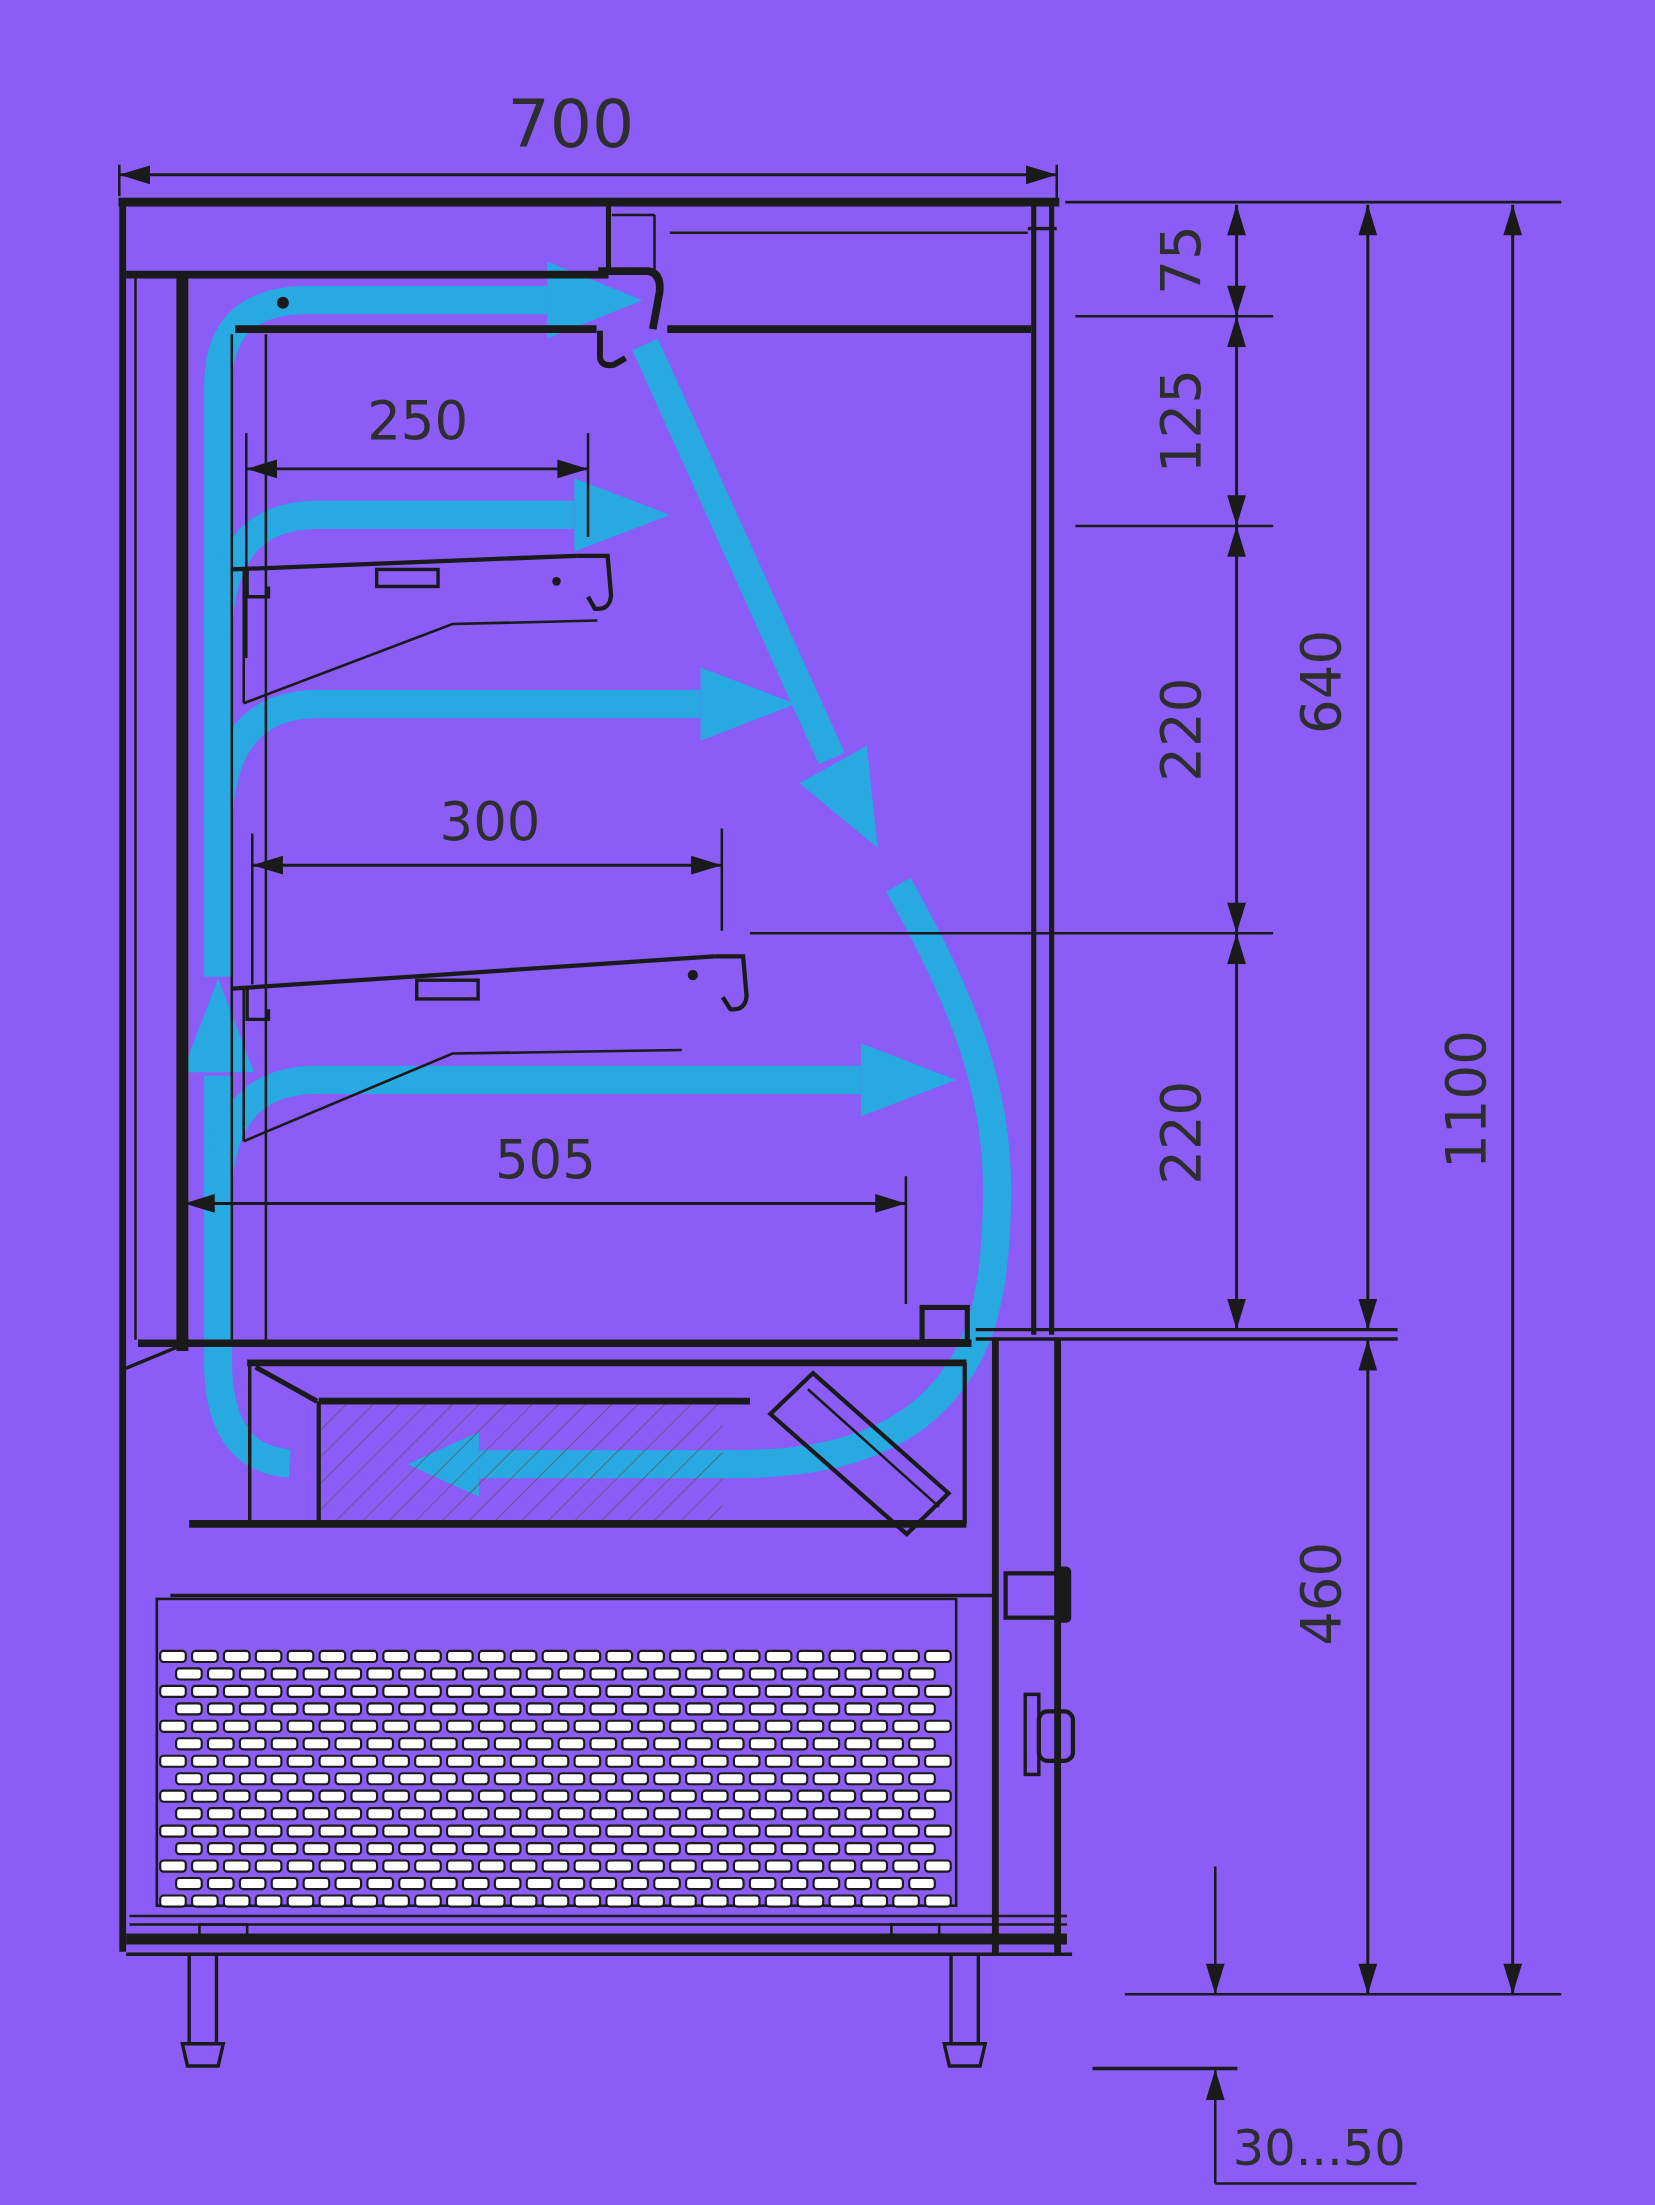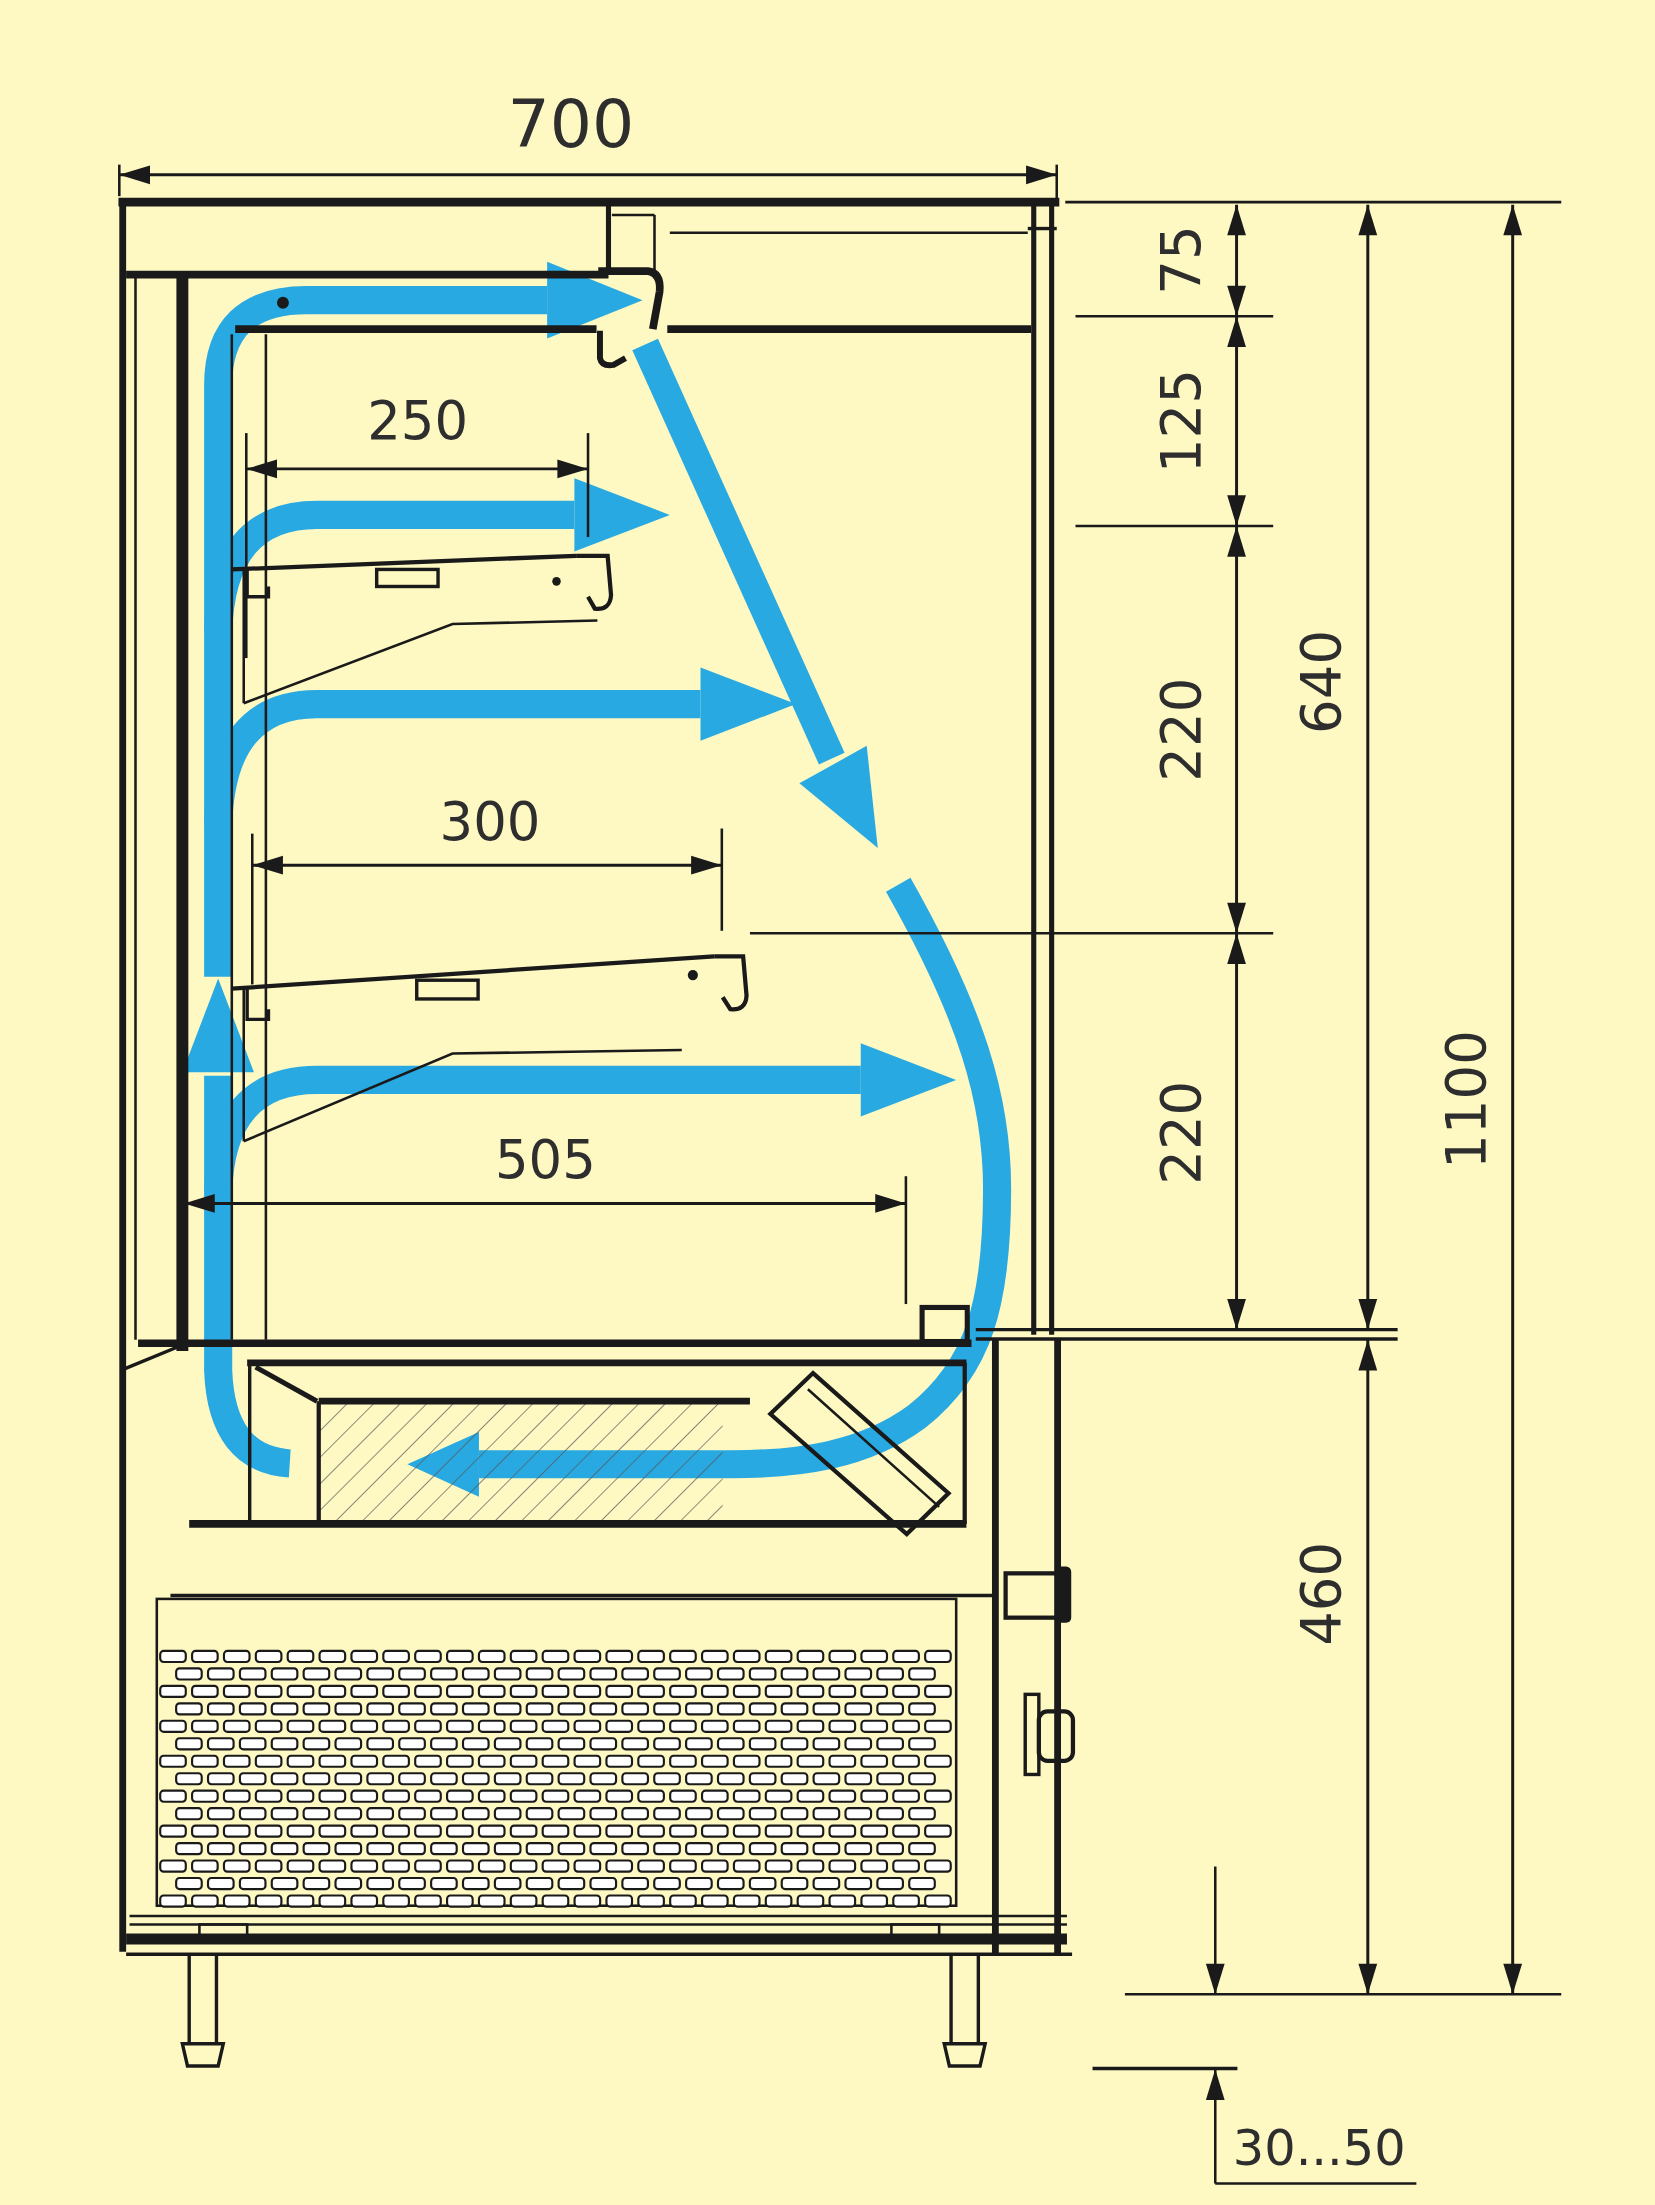--- a/index.html
+++ b/index.html
@@ -1,16 +1,16 @@
 <!DOCTYPE html>
 <html style="font-size:13.6px"><head>
 <meta charset="utf-8">
 <style>
   html,body{margin:0;padding:0;background:#fff;}
-  .page{width:1655px;height:2205px;background:#fef9c3;position:relative;font-family:"DejaVu Sans",sans-serif;}
+  .page{width:1655px;height:2205px;background:#8b5cf6;position:relative;font-family:"DejaVu Sans",sans-serif;}
   svg{display:block;width:100%;height:100%;}
   .blk{stroke:#1a1a1a;fill:none;}
   .blue{stroke:#29a9e1;fill:none;}
   .bluefill{fill:#29a9e1;stroke:none;}
   .blkfill{fill:#1a1a1a;stroke:none;}
   .dimtxt{fill:#2e2e2e;font-family:"DejaVu Sans",sans-serif;}
   .hatchln{stroke:#555;stroke-width:1.6;}
 </style>
 </head>
 <body>

